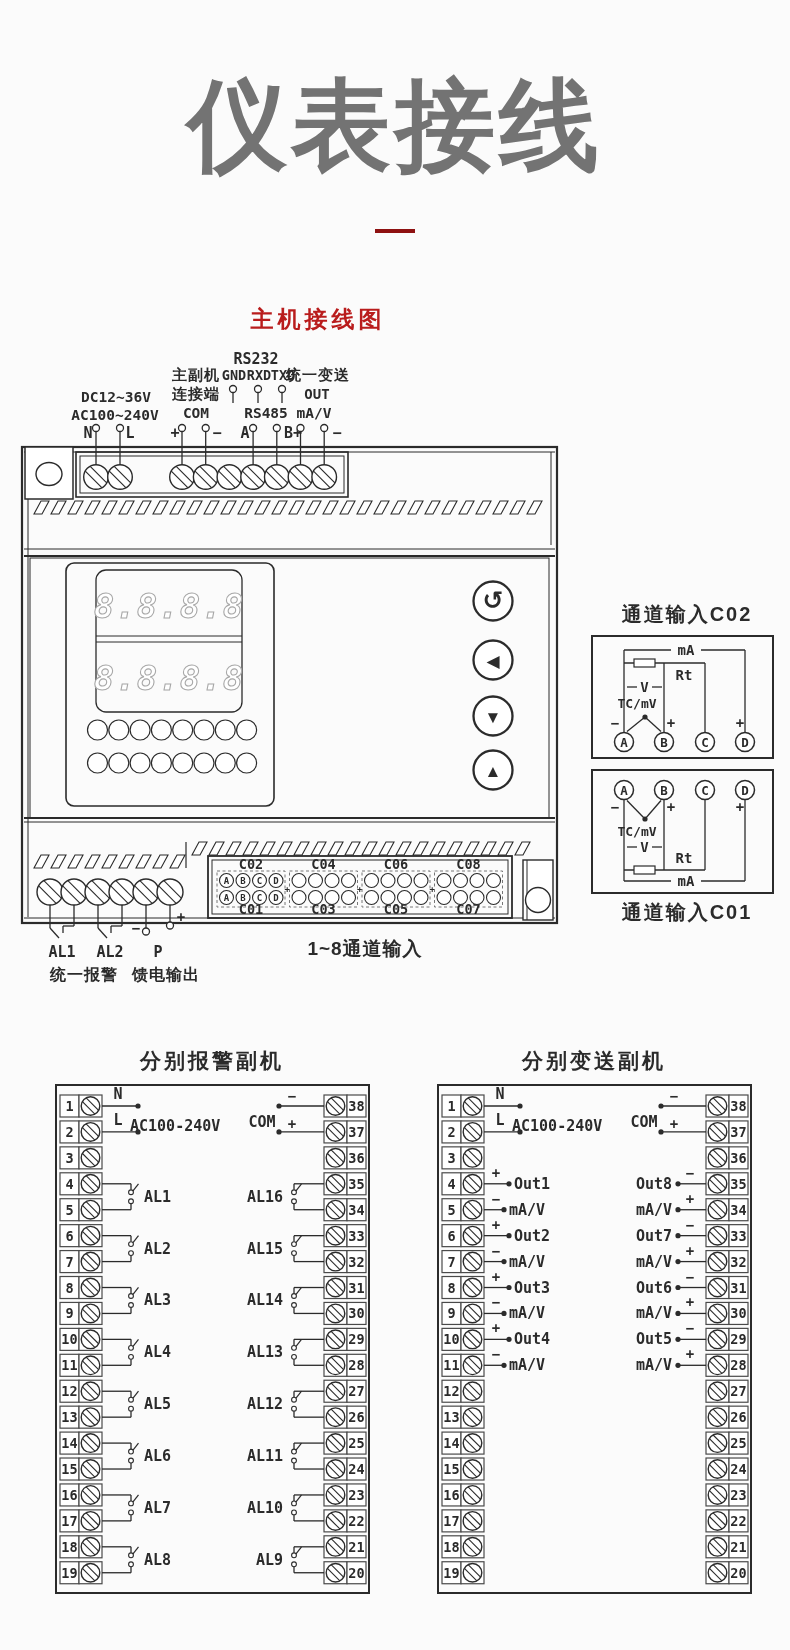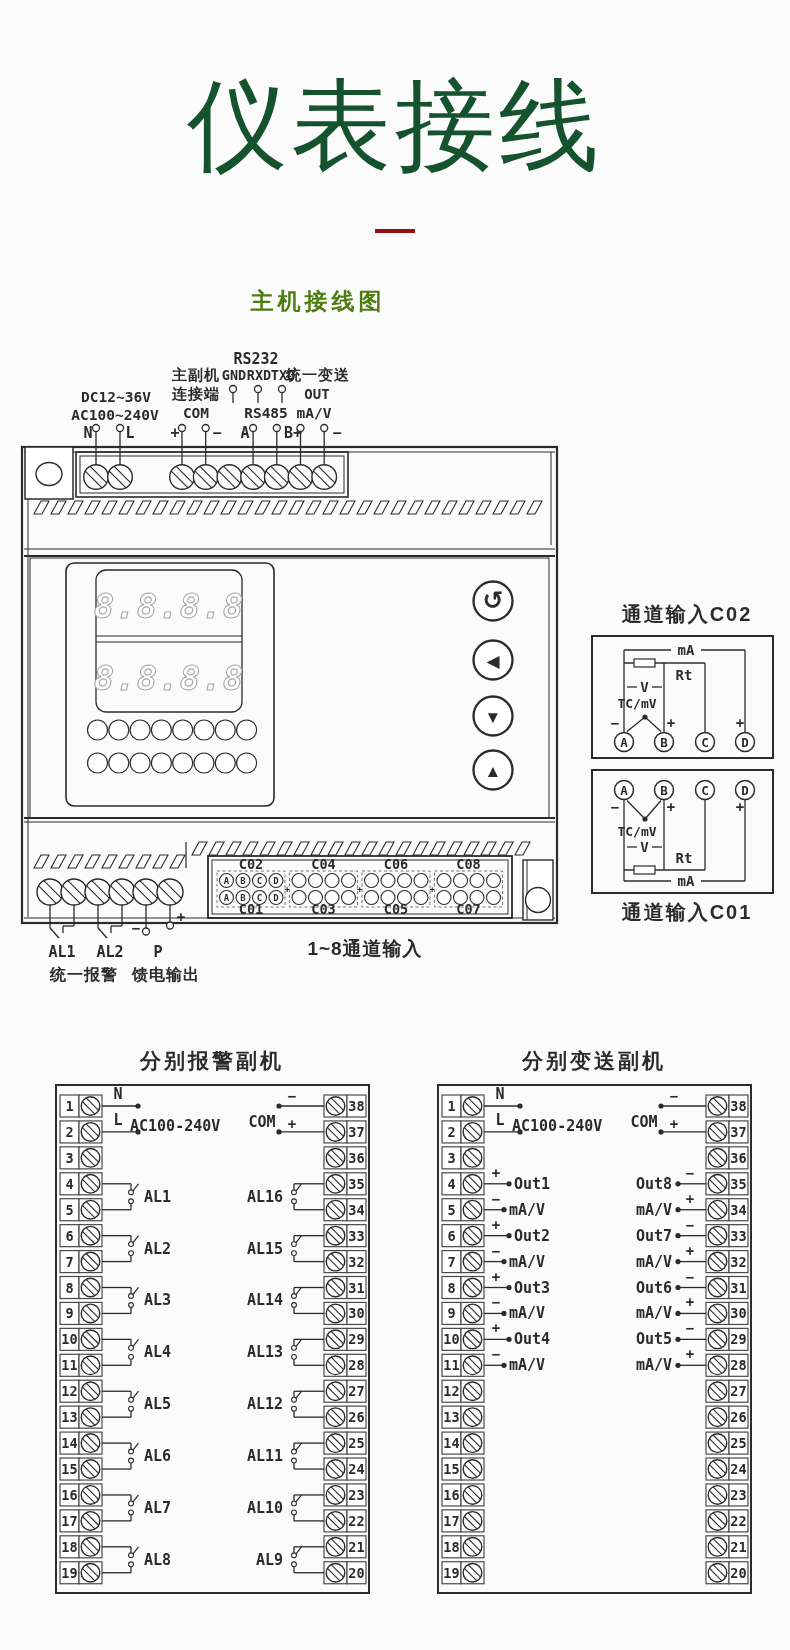--- a/index.html
+++ b/index.html
@@ -1,22 +1,22 @@
 <!DOCTYPE html>
 <html><head>
 <meta charset="utf-8">
 <style>
   html,body{margin:0;padding:0;background:#fbfbfb;}
   #stage{position:relative;width:790px;height:1650px;background:#fbfbfb;overflow:hidden;
          font-family:"Liberation Sans","DejaVu Sans",sans-serif;}
   .page-title{position:absolute;top:70px;left:0;width:790px;text-align:center;
-      font-size:100px;font-weight:400;color:#14532d;letter-spacing:4px;line-height:1.1;}
+      font-size:100px;font-weight:700;color:#737373;letter-spacing:4px;line-height:1.1;}
   .divider{position:absolute;top:229px;left:375px;width:40px;height:4px;background:#8e1111;}
-  .subtitle{position:absolute;top:286px;left:0;width:636px;text-align:center;
-      font-size:23px;font-weight:600;color:#4d7c0f;letter-spacing:4px;}
+  .subtitle{position:absolute;top:304px;left:0;width:636px;text-align:center;
+      font-size:23px;font-weight:600;color:#b91c1c;letter-spacing:4px;}
   svg text{user-select:none;}
 </style>
 </head>
 <body>
 
 <div id="stage">
   <div class="page-title">仪表接线</div>
   <div class="divider"></div>
   <div class="subtitle">主机接线图</div>
   <svg id="diagram" width="790" height="1650" viewBox="0 0 790 1650" style="position:absolute;top:0;left:0;">

